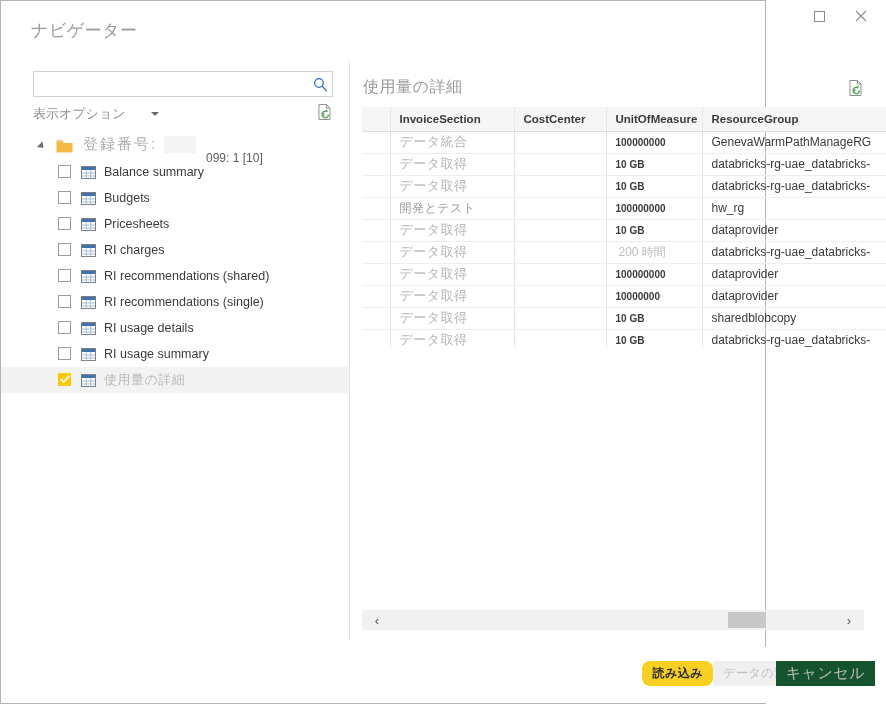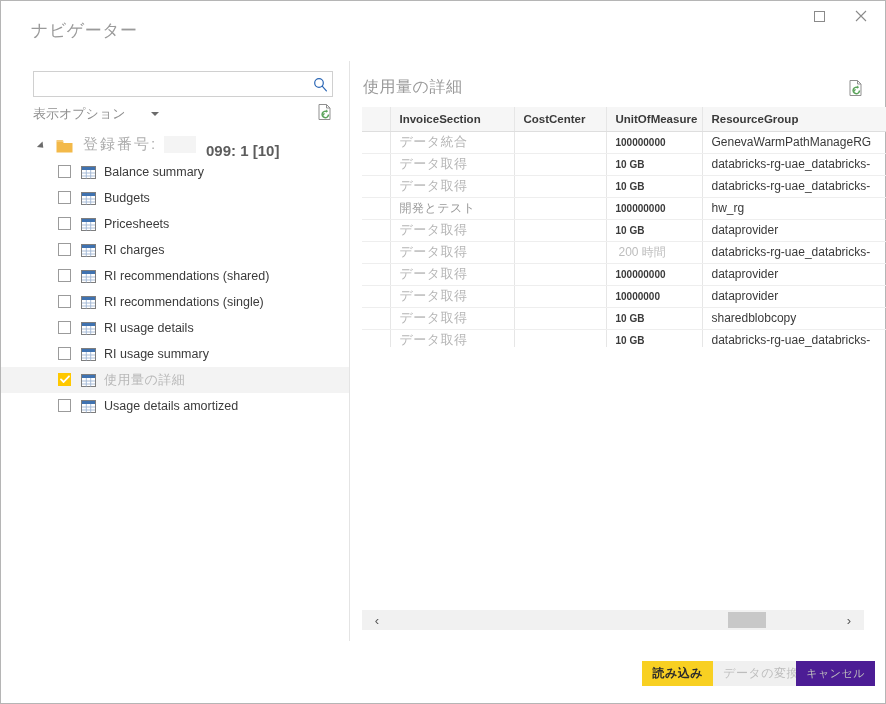--- a/index.html
+++ b/index.html
@@ -11,21 +11,21 @@
     height: 704px;
     background: #ffffff;
     font-family: "Liberation Sans", "DejaVu Sans", sans-serif;
     -webkit-font-smoothing: antialiased;
     overflow: hidden;
   }
 
   #dialog {
     position: absolute;
     left: 0; top: 0;
-    width: 886px;
+    width: 766px;
     height: 704px;
     box-sizing: border-box;
     border: 1px solid #b5b5b5;
     background: #ffffff;
   }
 
   
   #titlebar {
     position: absolute;
     left: 0; top: 0;
@@ -186,23 +186,23 @@
     left: 163px;
     top: 3px;
     width: 32px;
     height: 17px;
     background: #f2f2f2;
     opacity: 0.85;
   }
   #tree-root-count {
     position: absolute;
     left: 205px;
-    top: 9px;
-    font-size: 15px;
-    font-weight: bold;
+    top: 18px;
+    font-size: 12px;
+    font-weight: normal;
     color: #5c5c5c;
     white-space: nowrap;
   }
 
   .tree-item {
     position: relative;
     height: 26px;
     display: flex;
     align-items: center;
     padding-left: 87px;
@@ -402,33 +402,34 @@
     padding: 0 10px;
     letter-spacing: 0.5px;
     white-space: nowrap;
   }
   #btn-load {
     right: 172px;
     background: #f8d022;
     color: #2b2b2b;
     font-weight: bold;
     min-width: 66px;
+    border-radius: 8px;
   }
   #btn-transform {
     right: 76px;
     background: #f0f0f0;
     color: #bdbdbd;
     min-width: 90px;
   }
   #btn-cancel {
     right: 10px;
-    background: #4c1d95;
+    background: #14532d;
     color: #bdbdbd;
     min-width: 58px;
-    font-size: 11px;
+    font-size: 15px;
   }
 </style>
 </head>
 <body>
 
 <div id="dialog">
 
   <div id="titlebar">
     <div id="dialog-title">ナビゲーター</div>
 
@@ -591,31 +592,20 @@
         <span class="tree-table-icon">
           <svg width="15" height="13" viewBox="0 0 15 13">
             <rect x="0.5" y="0.5" width="14" height="12" fill="#ffffff" stroke="#7e7e7e" stroke-width="1"></rect>
             <rect x="1" y="1" width="13" height="3" fill="#3f72b0"></rect>
             <path d="M1 7 h13 M1 10 h13 M5.3 4 v8.5 M9.7 4 v8.5" stroke="#9fb6d4" stroke-width="0.9"></path>
           </svg>
         </span>
         <span class="tree-label jp">使用量の詳細</span>
       </div>
 
-      <div class="tree-item">
-        <span class="tree-checkbox"></span>
-        <span class="tree-table-icon">
-          <svg width="15" height="13" viewBox="0 0 15 13">
-            <rect x="0.5" y="0.5" width="14" height="12" fill="#ffffff" stroke="#7e7e7e" stroke-width="1"></rect>
-            <rect x="1" y="1" width="13" height="3" fill="#3f72b0"></rect>
-            <path d="M1 7 h13 M1 10 h13 M5.3 4 v8.5 M9.7 4 v8.5" stroke="#9fb6d4" stroke-width="0.9"></path>
-          </svg>
-        </span>
-        <span class="tree-label">Usage details amortized</span>
-      </div>
 
     </div>
   </div>
 
   <div id="pane-divider"></div>
 
   <div id="right-pane">
 
     <div id="preview-title">使用量の詳細</div>
 

